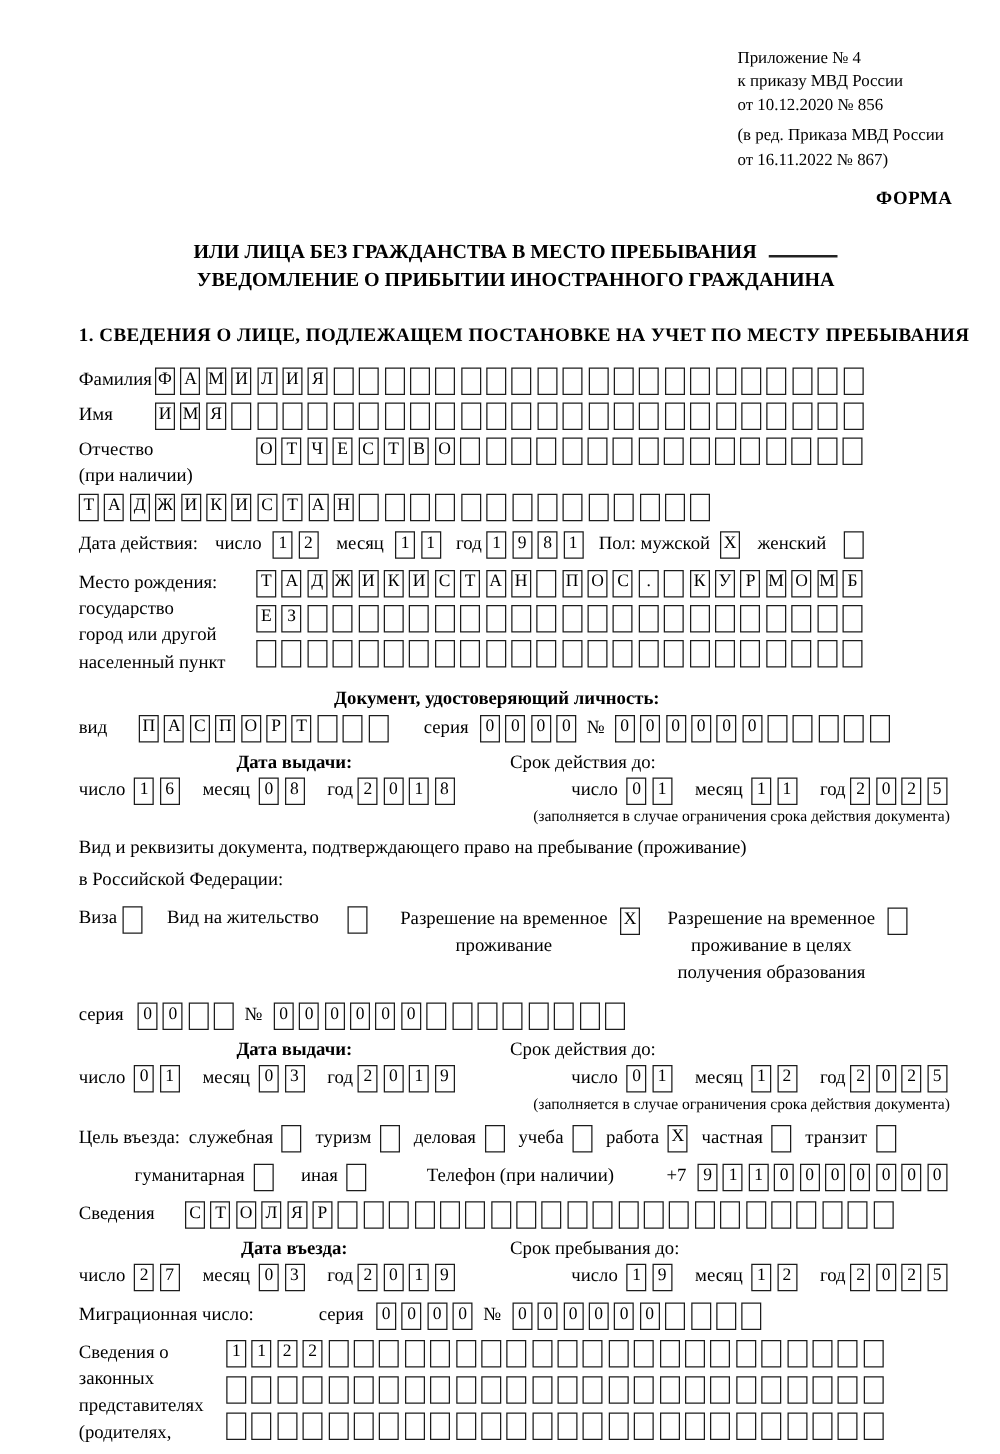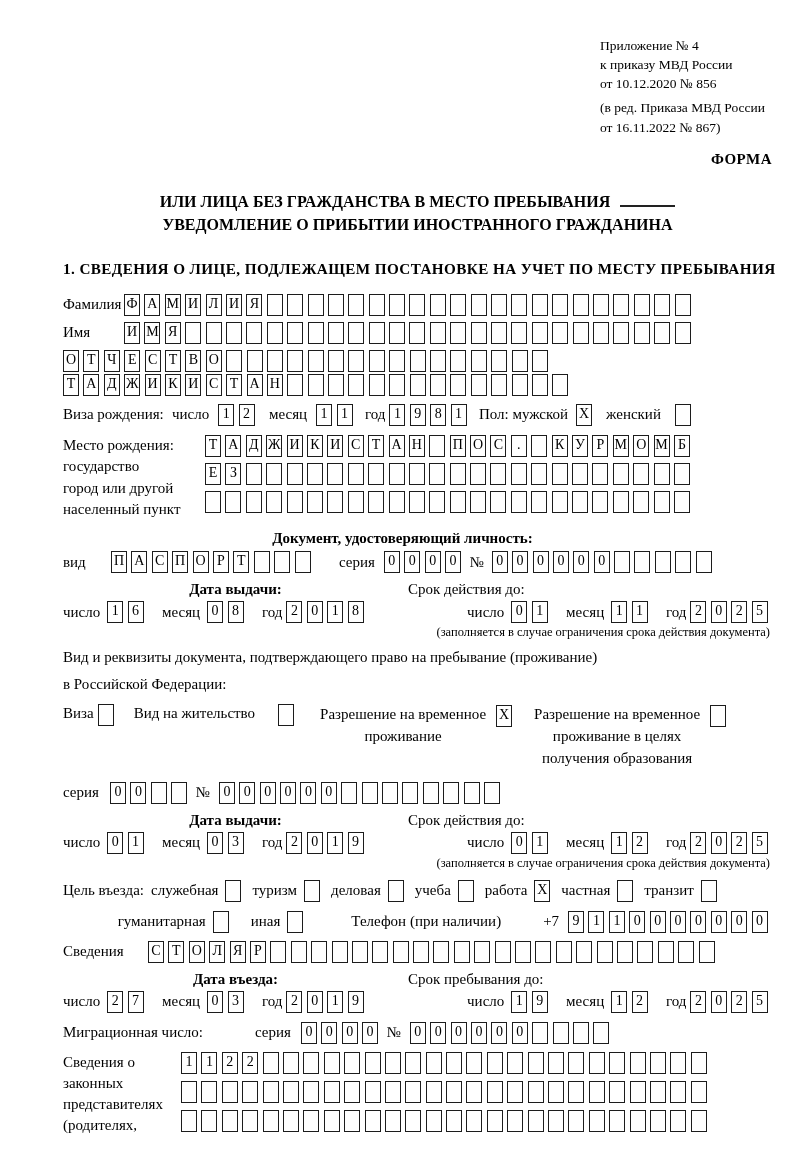--- a/index.html
+++ b/index.html
@@ -1,18 +1,18 @@
 <!DOCTYPE html>
 <html><head>
 <meta charset="utf-8">
 <style>
   * { margin:0; padding:0; box-sizing:border-box; }
   html,body { background:#fff; }
   body { width:800px; height:1163px; font-family:"Liberation Serif", serif; color:#000; overflow:hidden; }
-  .page { width:800px; height:1163px; padding:36px 28px 10px 63px; position:relative; overflow:hidden; }
+  .page { width:800px; height:1163px; padding:36px 38px 10px 63px; position:relative; overflow:hidden; }
 
   .lbl { font-size:15px; line-height:1.3; white-space:nowrap; }
 
   
   .hdr-note { margin-left:auto; width:172px; font-size:13.5px; line-height:1.42; }
   .hdr-note .gap { margin-top:5px; }
   .forma { text-align:right; font-weight:bold; font-size:15px; margin-top:14px; letter-spacing:.5px; }
 
   .title { text-align:center; font-weight:bold; font-size:16px; line-height:1.45; margin-top:22px; }
   .blank-line { display:inline-block; width:55px; border-bottom:2px solid #222; margin-left:10px; height:14px; }
@@ -137,20 +137,24 @@
         <span class="cell"></span>
         <span class="cell"></span>
         <span class="cell"></span>
         <span class="cell"></span>
         <span class="cell"></span>
         <span class="cell"></span>
       </span>
   </div>
 
   <div class="row top">
+    <span class="lblcol" style="width:142px">
+      <div>Отчество</div>
+      <div>(при наличии)</div>
+    </span>
     <span class="cells">
         <span class="cell">О</span>
         <span class="cell">Т</span>
         <span class="cell">Ч</span>
         <span class="cell">Е</span>
         <span class="cell">С</span>
         <span class="cell">Т</span>
         <span class="cell">В</span>
         <span class="cell">О</span>
         <span class="cell"></span>
@@ -196,21 +200,21 @@
         <span class="cell"></span>
         <span class="cell"></span>
         <span class="cell"></span>
         <span class="cell"></span>
         <span class="cell"></span>
         <span class="cell"></span>
       </span>
   </div>
 
   <div class="row" style="margin-top:8px">
-    <span class="lbl" style="width:95px">Виза рождения:</span>
+    <span class="lbl" style="width:95px">Дата действия:</span>
     <span class="lbl" style="margin-left:14px;margin-right:9px">число</span>
     <span class="cells">
         <span class="cell">1</span>
         <span class="cell">2</span>
       </span>
     <span class="lbl" style="margin-left:10px;margin-right:9px">месяц</span>
     <span class="cells">
         <span class="cell">1</span>
         <span class="cell">1</span>
       </span>

